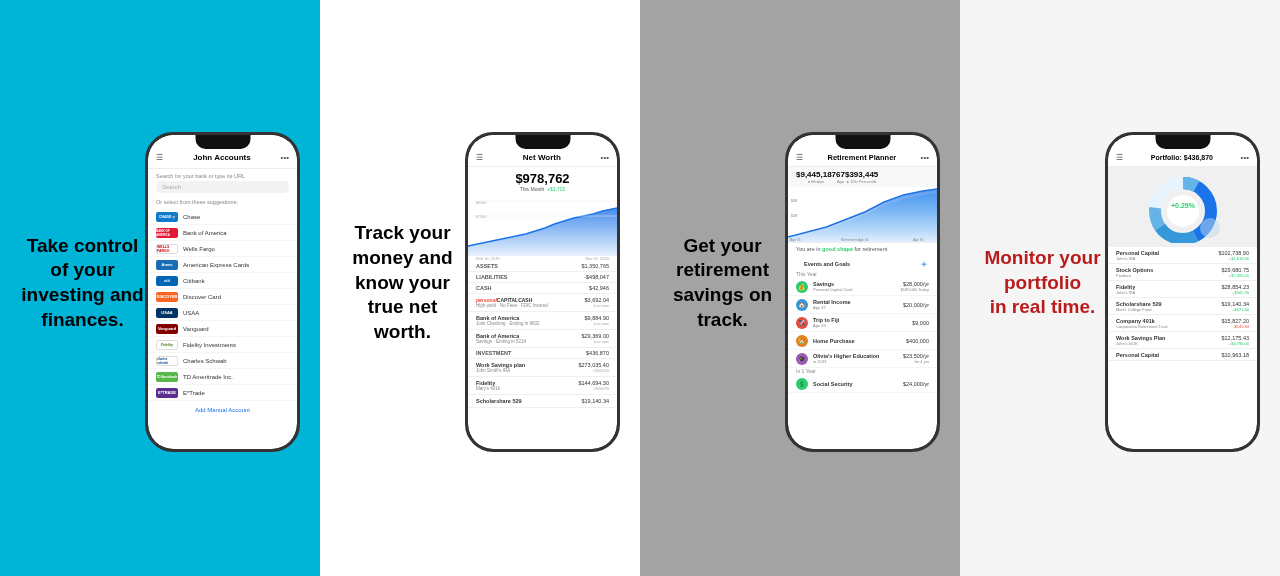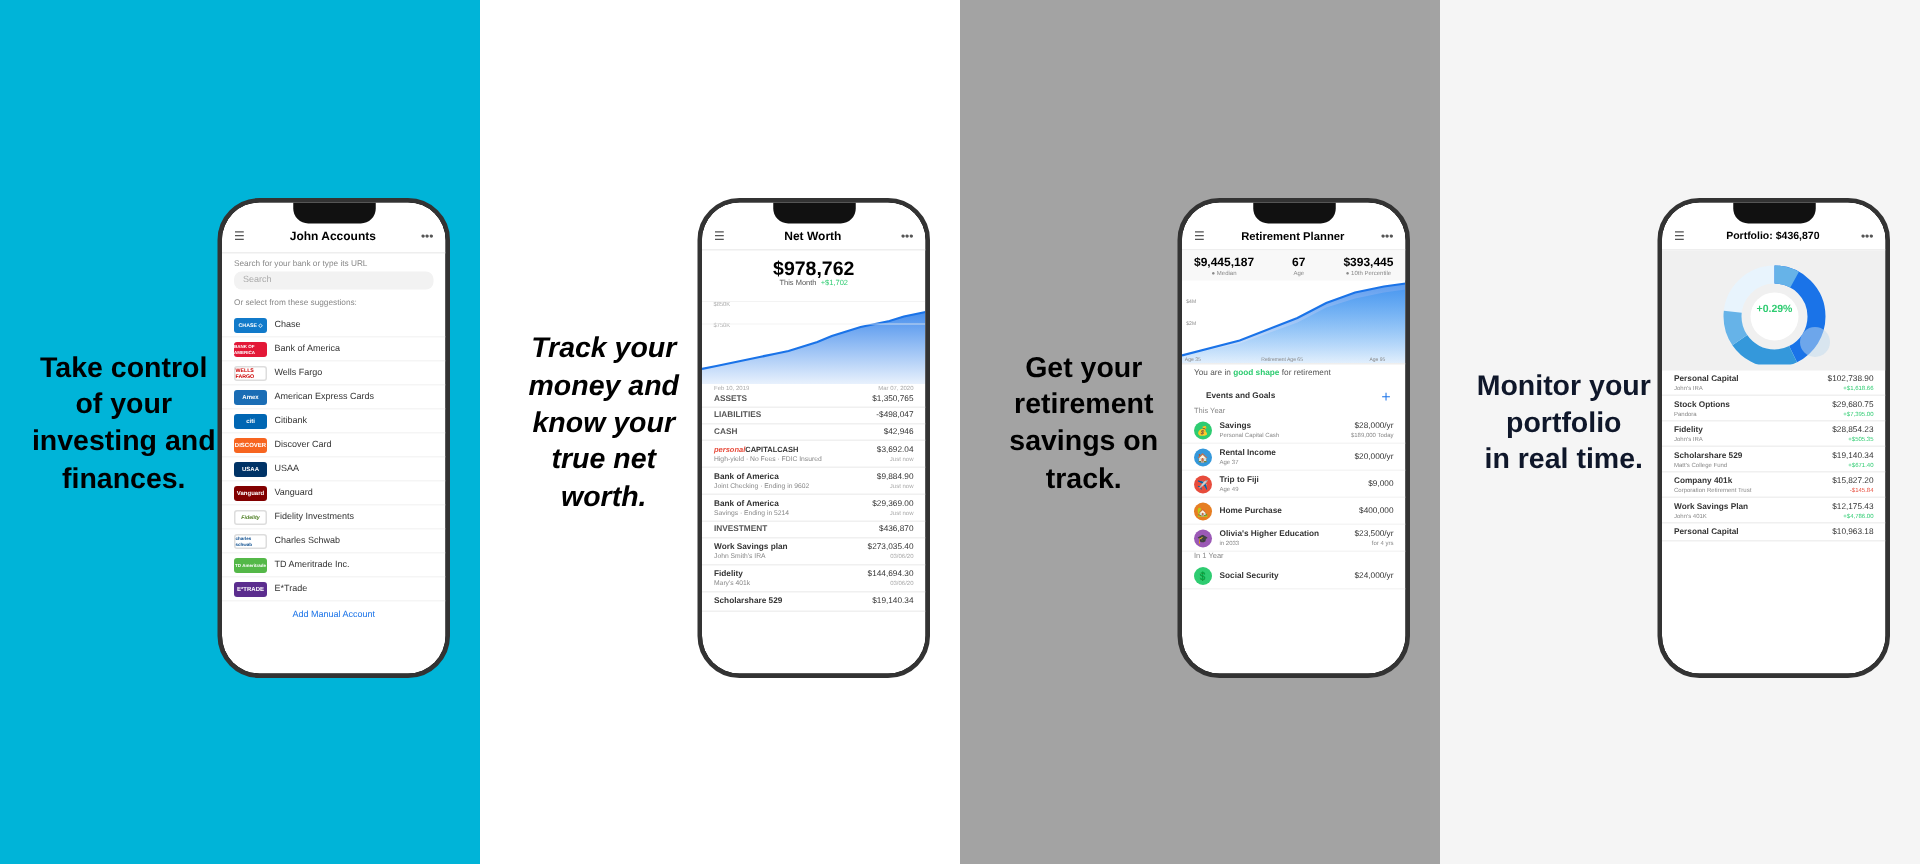--- a/index.html
+++ b/index.html
@@ -28,23 +28,23 @@
     .panel-white2 { background: #f5f5f5; }
 
     .panel-title {
       font-size: 19px;
       font-weight: 800;
       text-align: center;
       line-height: 1.3;
       margin-bottom: 18px;
     }
     .panel-blue .panel-title { color: #000; }
-    .panel-white .panel-title { color: #000; font-style: italic; }
+    .panel-white .panel-title { color: #000; }
     .panel-blue2 .panel-title { color: #000; }
-    .panel-white2 .panel-title { color: #0f172a; }
+    .panel-white2 .panel-title { color: #b91c1c; }
 
     
     .phone {
       width: 155px;
       height: 320px;
       background: #111;
       border-radius: 28px;
       border: 3px solid #333;
       position: relative;
       overflow: hidden;
@@ -212,21 +212,21 @@
     }
     .s3-header-title {
       font-size: 7.5px;
       font-weight: 600;
       color: #000;
       text-align: center;
       flex: 1;
     }
     .s3-stats {
       display: flex;
-      justify-content: space-between;
+      justify-content: flex-start;
       padding: 3px 8px;
       background: #f8f8f8;
     }
     .s3-stat-item { text-align: center; }
     .s3-stat-value { font-size: 8px; font-weight: 700; color: #000; }
     .s3-stat-label { font-size: 4px; color: #888; }
     .s3-chart {
       width: 100%;
       height: 55px;
       position: relative;

